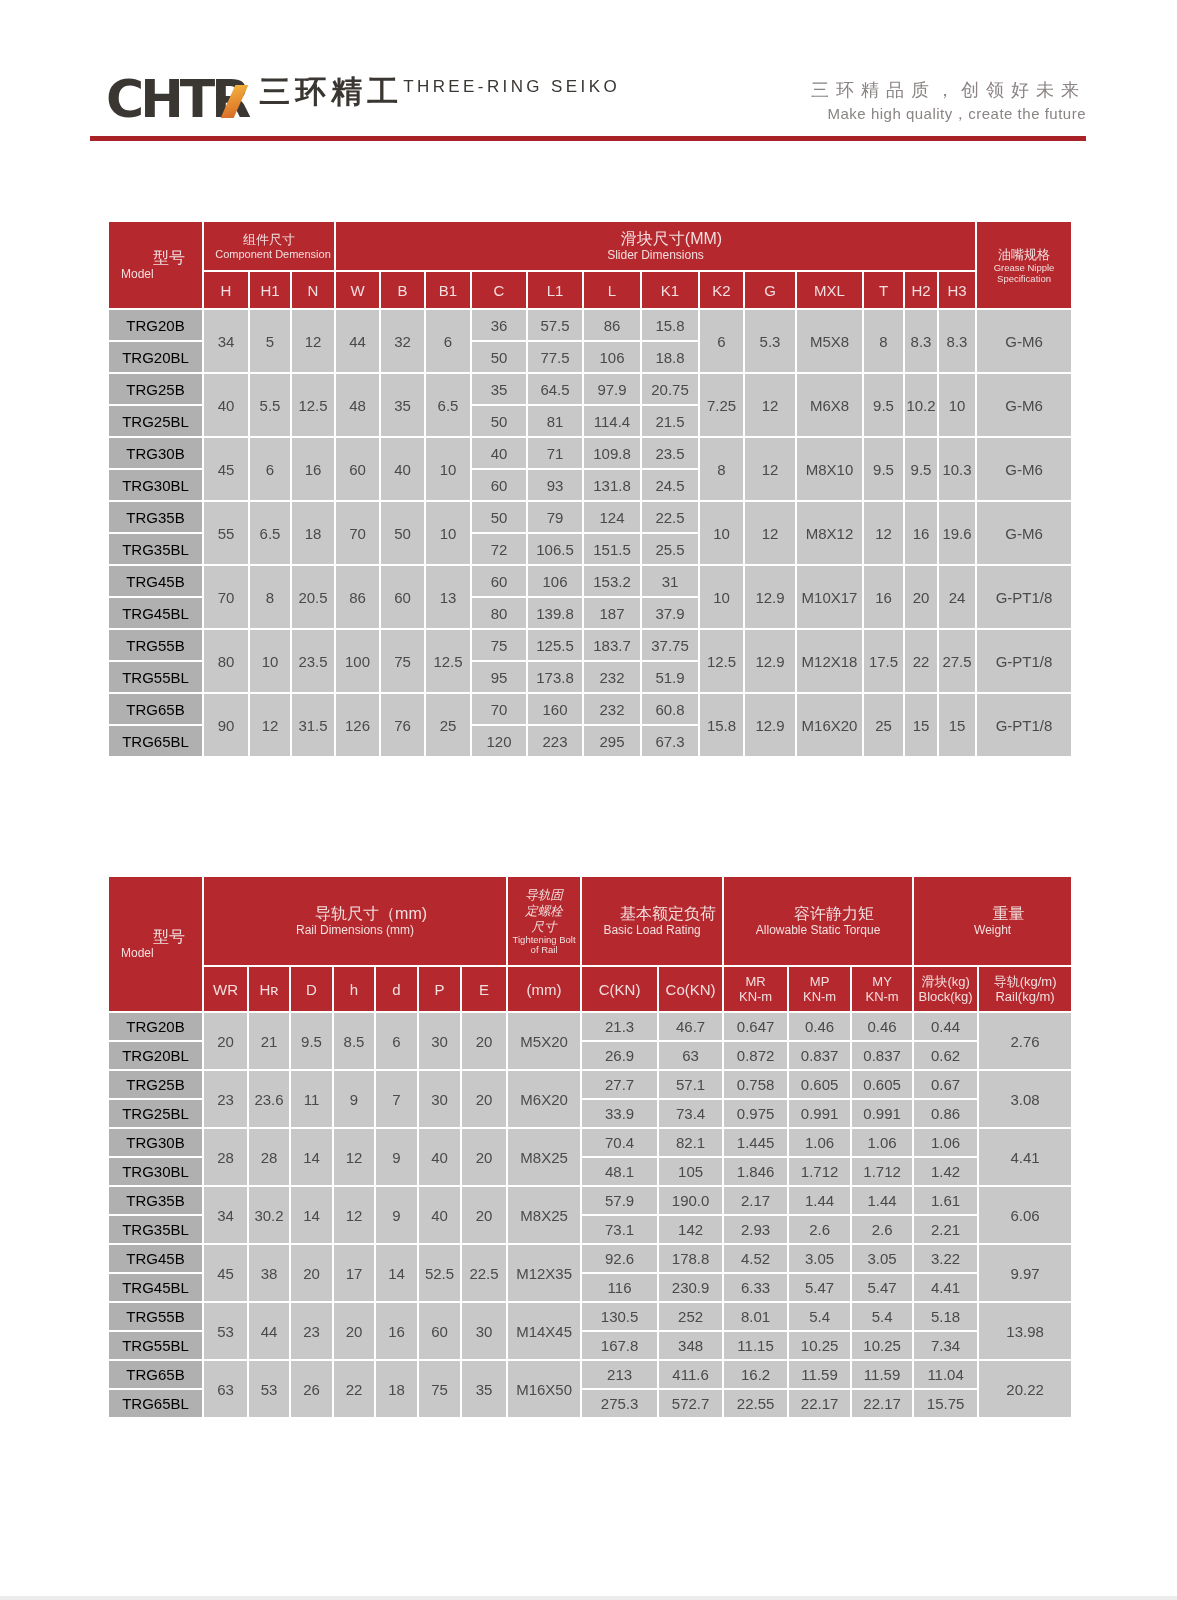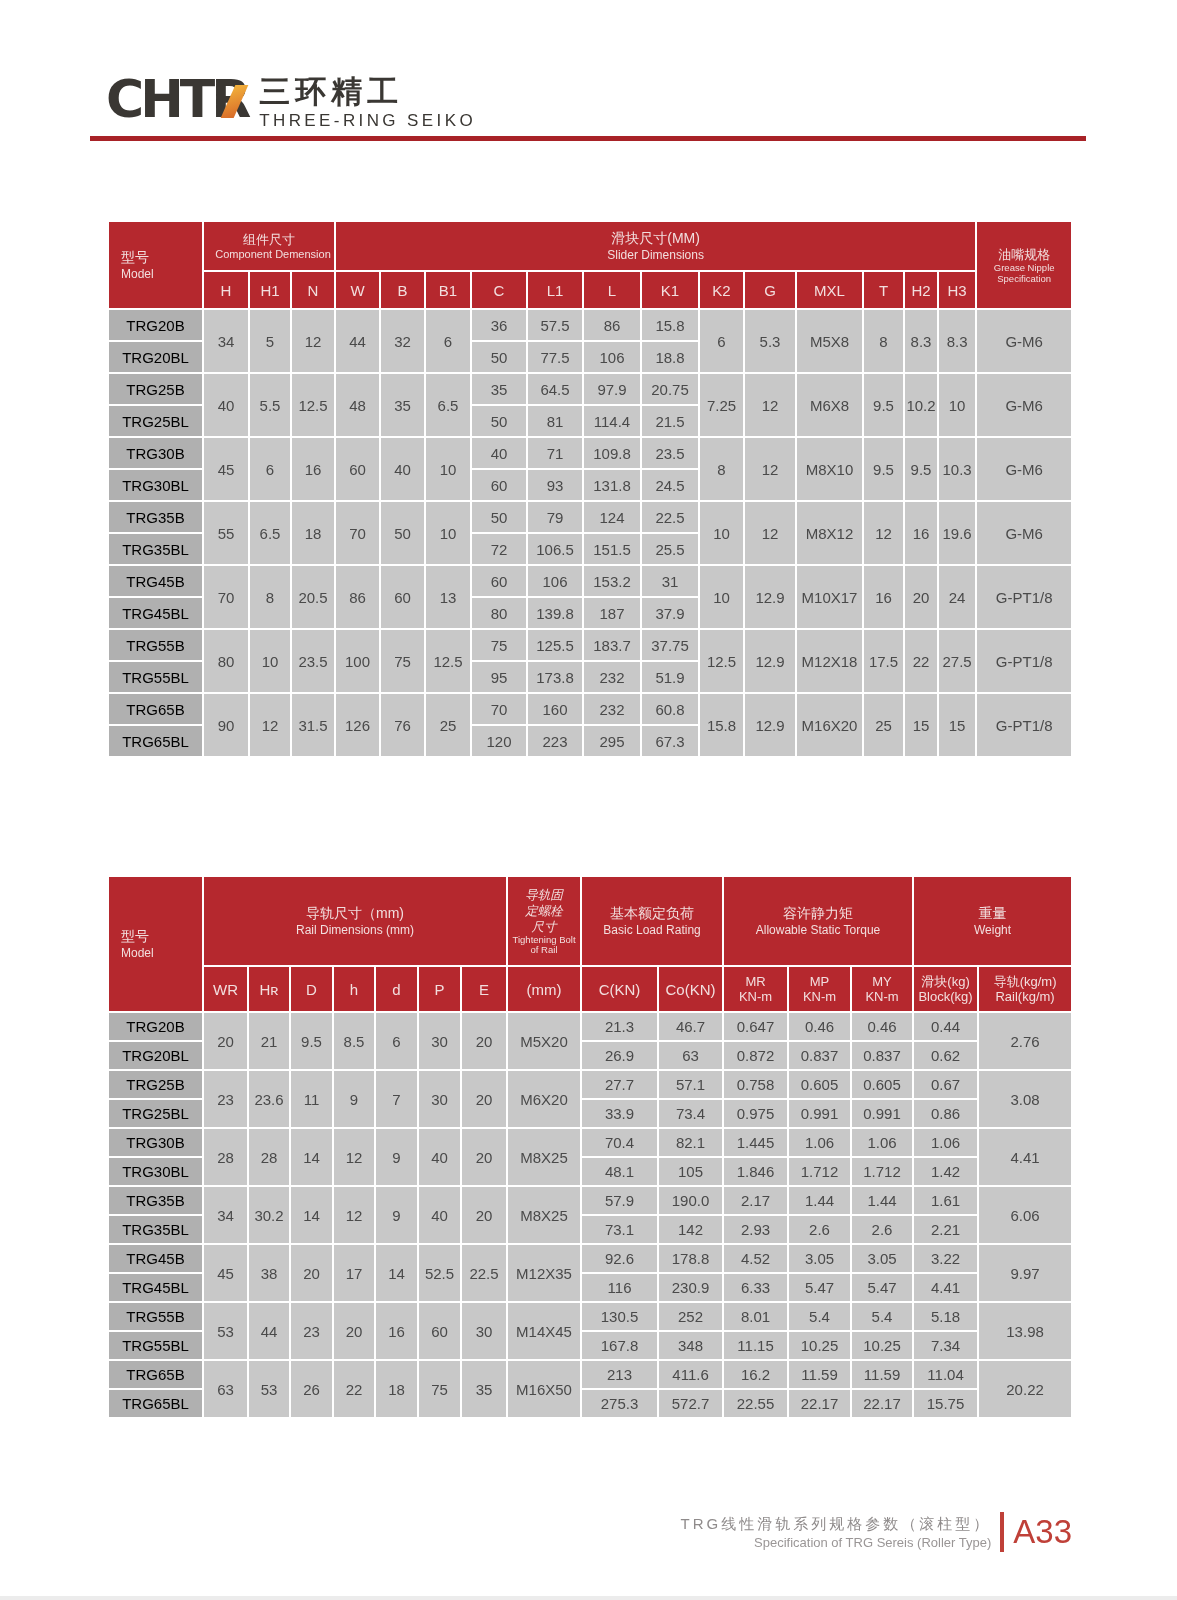--- a/index.html
+++ b/index.html
@@ -10,39 +10,39 @@
   html,body{margin:0;padding:0;}
   body{background:#fff;font-family:"Liberation Sans","DejaVu Sans",sans-serif;}
   .page{position:relative;width:1177px;height:1600px;background:#ffffff;overflow:hidden;}
 
   
   .logo{position:absolute;left:106px;top:72px;display:flex;align-items:flex-start;gap:12px;}
   .logo-chtr{position:relative;font-weight:bold;font-size:52px;line-height:54px;
     color:var(--logo_dark);letter-spacing:-4px;font-family:"DejaVu Sans","Liberation Sans",sans-serif;}
   .logo-accent{position:absolute;right:6px;top:13px;width:13px;height:33px;
     background:linear-gradient(160deg,#f2b23c 0%,#d96b28 100%);transform:skewX(-24deg);}
-  .logo-cnblock{display:flex;flex-direction:column;margin-top:3px;}
+  .logo-cnblock{display:flex;flex-direction:row;margin-top:3px;}
   .logo-cn{font-size:31px;font-weight:bold;color:var(--logo_dark);letter-spacing:5px;line-height:34px;}
   .logo-en{font-size:17px;color:var(--logo_dark);letter-spacing:3.4px;margin-top:2px;font-weight:normal;}
   .slogan{position:absolute;right:91px;top:78px;text-align:right;color:var(--slogan_gray);}
   .slogan-cn{font-size:18px;letter-spacing:7px;}
   .slogan-en{font-size:15px;margin-top:3px;letter-spacing:.5px;}
   .red-line{position:absolute;left:90px;right:91px;top:136px;height:5px;background:#a82227;}
 
   
   .tbl-wrap{position:absolute;left:107px;width:964px;}
   #t1-wrap{top:220px;}
   #t2-wrap{top:875px;}
   .spec-table{border-collapse:collapse;table-layout:fixed;width:964px;}
   .spec-table th,.spec-table td{border:2px solid #fff;text-align:center;vertical-align:middle;padding:0;overflow:hidden;}
   th.hd{background:var(--red);color:var(--header_text);font-weight:normal;}
   th.model-hd{text-align:left;padding-left:12px;}
   td.model{background:var(--model_gray);color:#000000;font-size:15px;}
   td.d{background:var(--cell_gray);color:var(--data_text);font-size:15px;}
-  .gcn{font-size:14px;line-height:19px;}
+  .gcn{font-size:16px;line-height:19px;padding-left:32px;}
   .gen{font-size:12px;line-height:15px;}
   .gcn-sm{font-size:13px;line-height:17px;}
   .gen-sm{font-size:11px;line-height:13px;padding-left:8px;}
   .gen-tiny{font-size:9.5px;line-height:10.5px;}
   .bolt-hd .gcn{font-size:12.5px;line-height:16px;padding:0 16px;font-style:italic;}
   .bolt-hd .gen{font-size:9.5px;line-height:10.5px;padding:0 2px;}
   th.sub{font-size:15px;}
   th.sub.pre{white-space:pre-line;font-size:13px;line-height:15px;}
   #t1 thead tr.hrow1{height:50px;}
   #t1 thead tr.hrow2{height:38px;}
@@ -69,20 +69,24 @@
     <div class="logo-chtr">
       <span>CHTR</span>
       <span class="logo-accent"></span>
     </div>
     <div class="logo-cnblock">
       <span class="logo-cn">三环精工</span>
       <span class="logo-en">THREE-RING SEIKO</span>
     </div>
   </div>
 
+  <div class="slogan">
+    <div class="slogan-cn">三环精品质，创领好未来</div>
+    <div class="slogan-en">Make high quality，create the future</div>
+  </div>
 
   <div class="red-line"></div>
 
   <div class="tbl-wrap" id="t1-wrap">
     <table class="spec-table" id="t1">
         <colgroup>
           <col style="width: 95px;">
           <col style="width: 46px;">
           <col style="width: 42px;">
           <col style="width: 44px;">
@@ -590,23 +594,15 @@
             <td class="d">572.7</td>
             <td class="d">22.55</td>
             <td class="d">22.17</td>
             <td class="d">22.17</td>
             <td class="d">15.75</td>
           </tr>
         </tbody>
       </table>
   </div>
 
-  <div class="footer">
-    <div class="footer-text">
-      <div class="footer-cn">TRG线性滑轨系列规格参数（滚柱型）</div>
-      <div class="footer-en">Specification of TRG Sereis (Roller Type)</div>
-    </div>
-    <div class="footer-bar"></div>
-    <div class="footer-page">A33</div>
-  </div>
 
   <div class="bottom-strip"></div>
 </div>
 
 </body></html>

